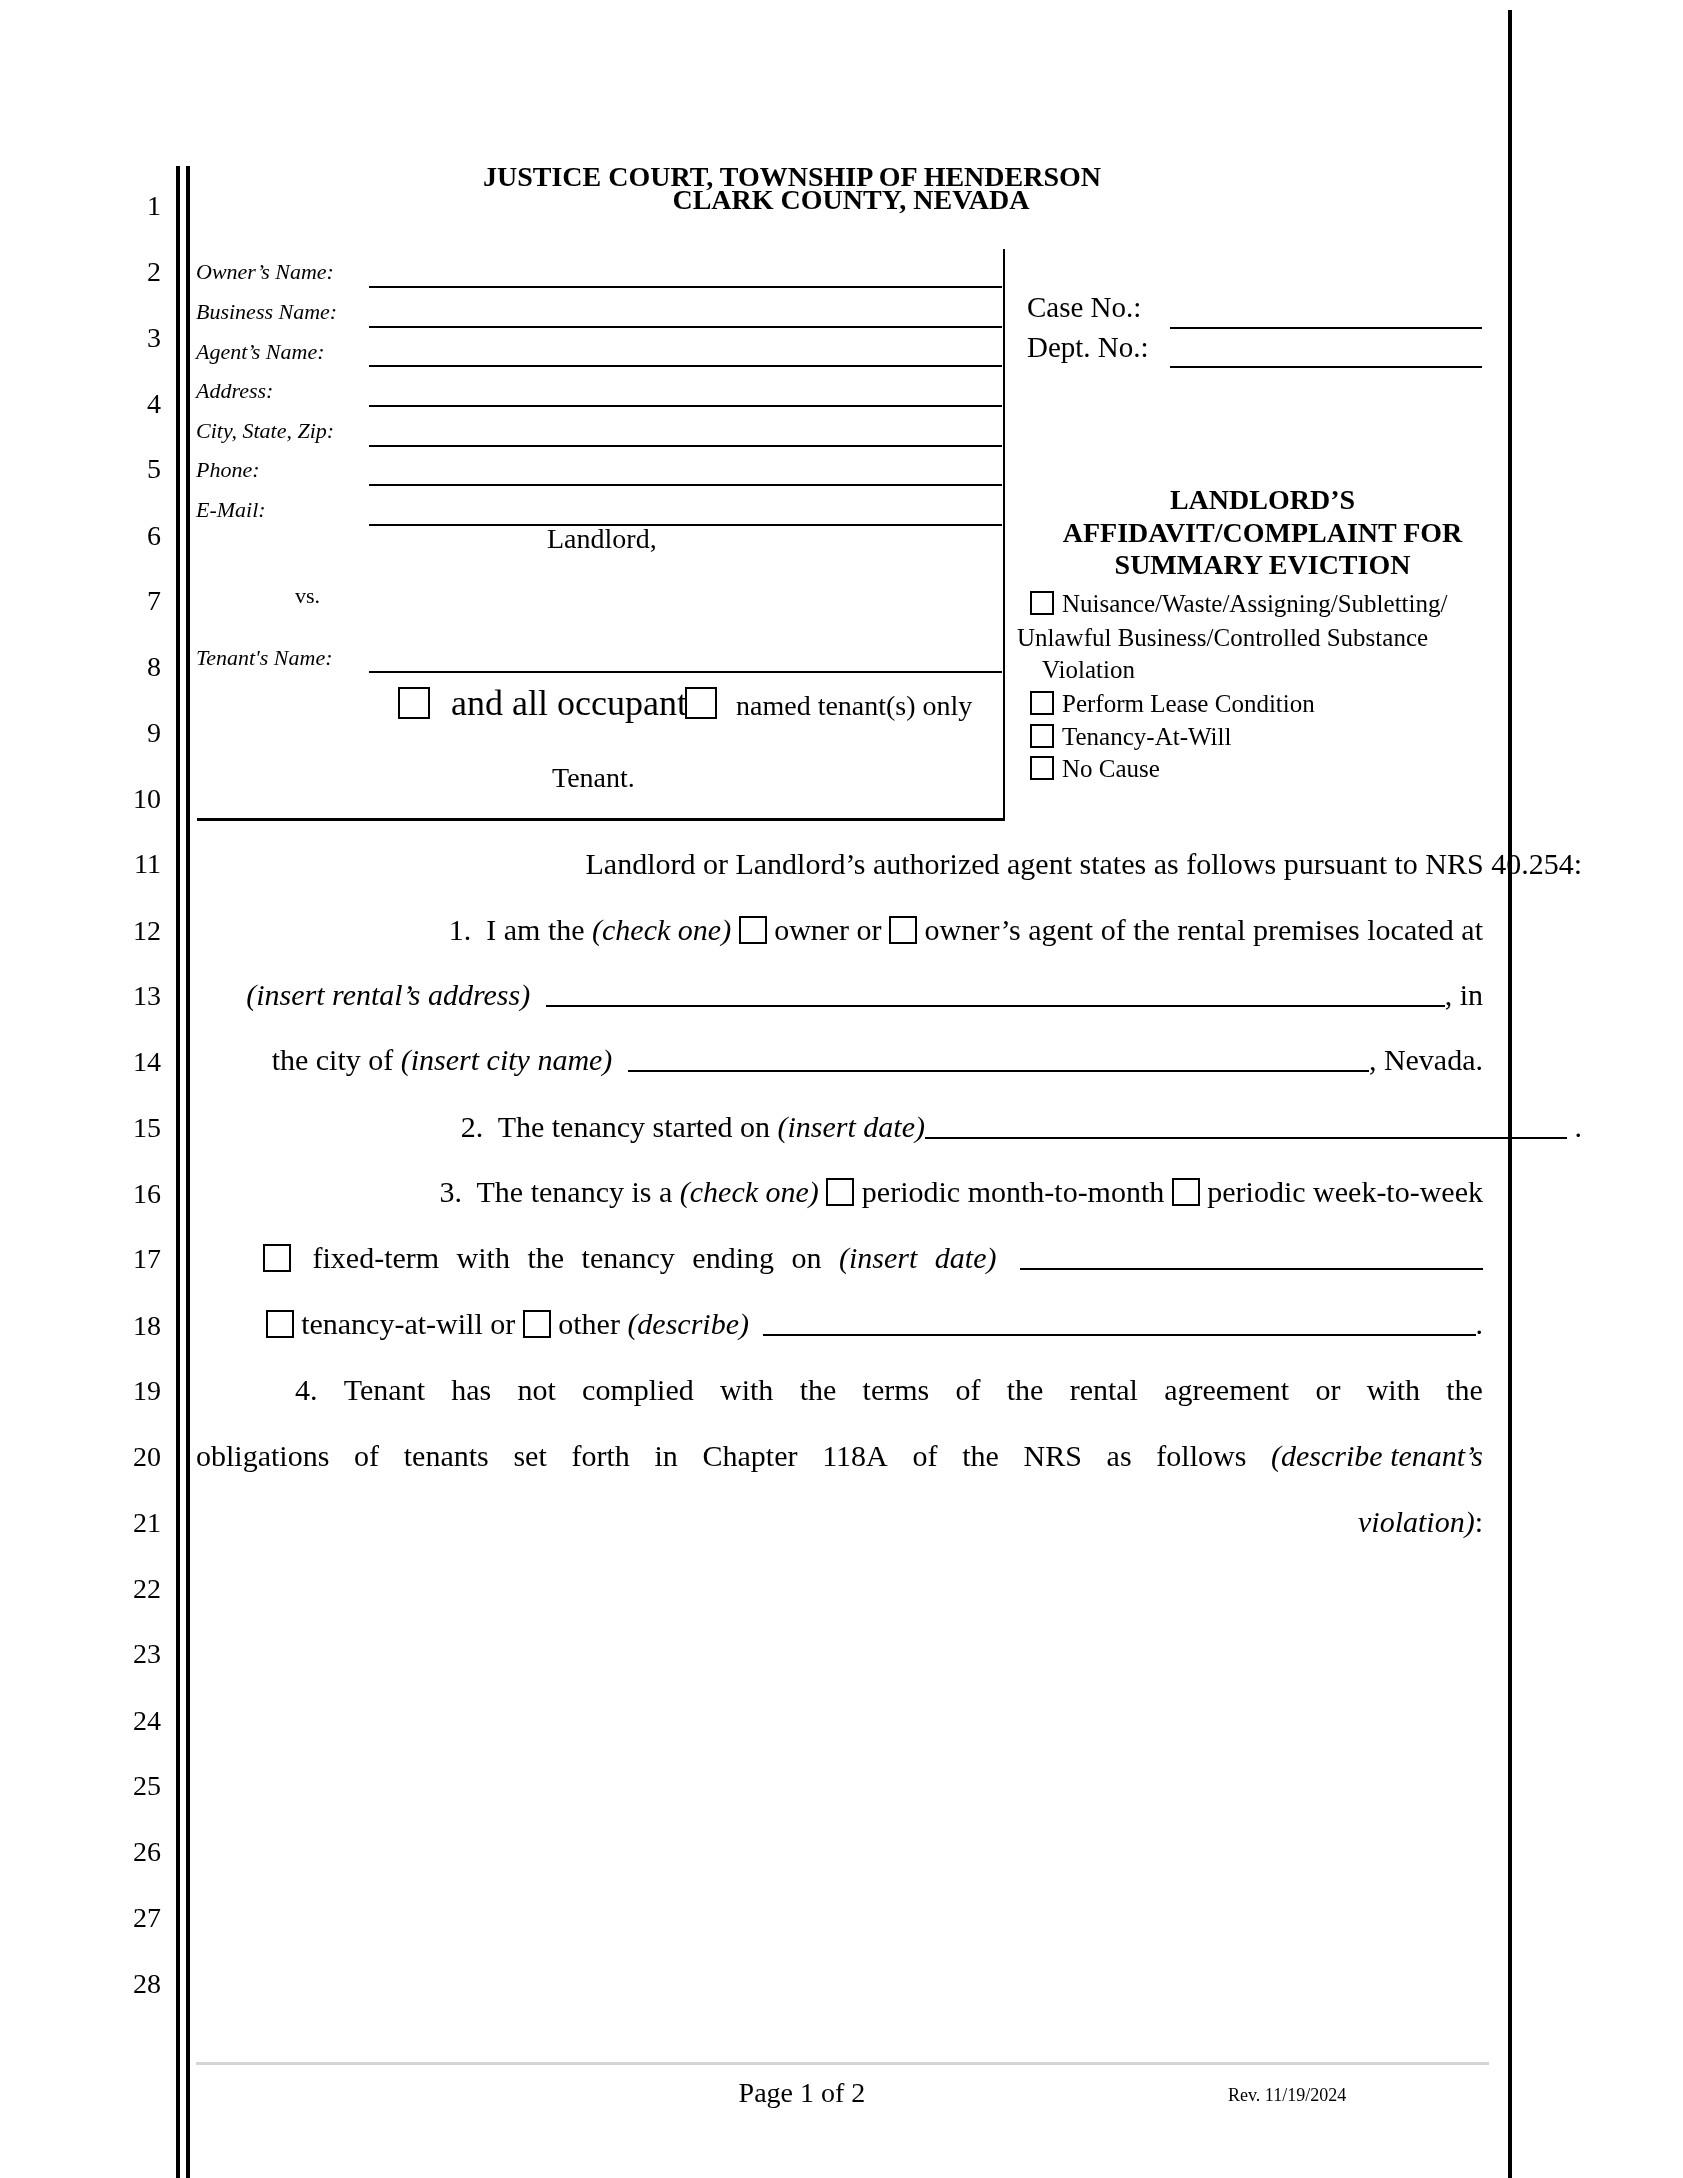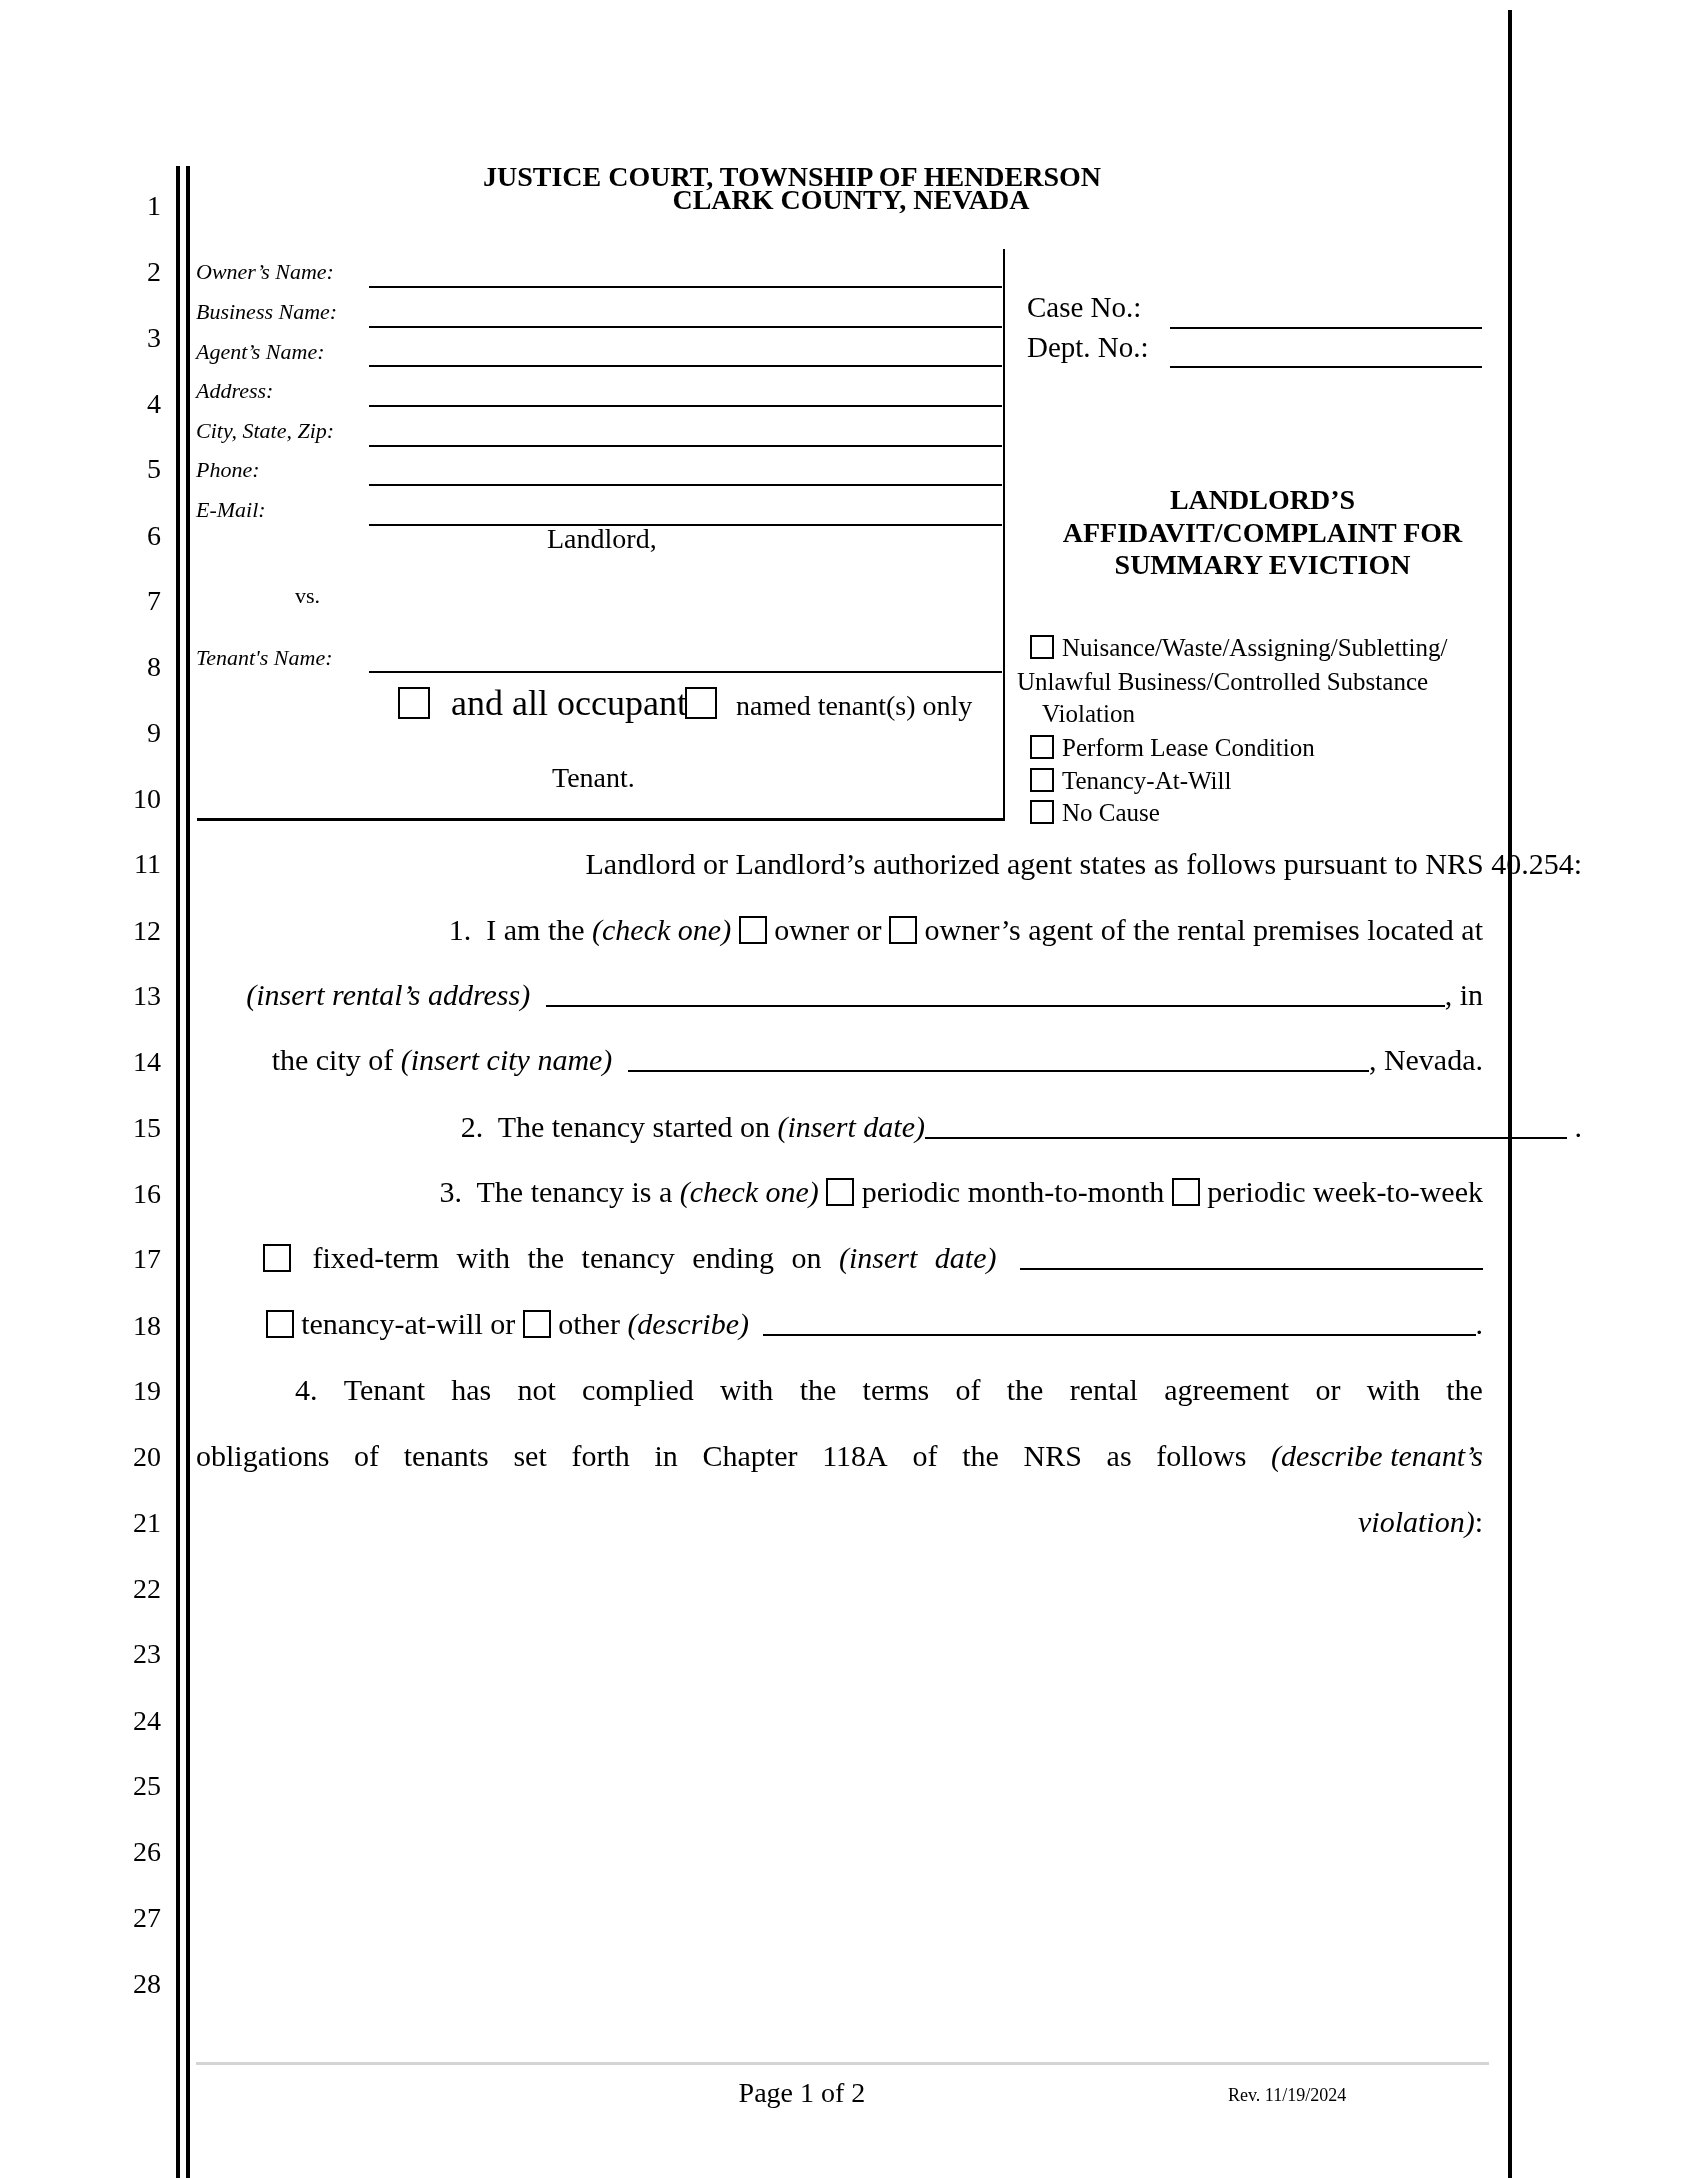--- a/index.html
+++ b/index.html
@@ -9,21 +9,21 @@
   .vbar { position:absolute; background:#000; }
   .lnum { position:absolute; left:117px; width:44px; text-align:right; font-size:28px; line-height:30px; }
   .hdr { position:absolute; left:297px; width:891px; text-align:center; font-weight:bold; font-size:28px; line-height:23px; }
   .lbl { position:absolute; left:196px; font-style:italic; font-size:22px; line-height:26px; }
   .fline { position:absolute; left:369px; width:633px; height:0; border-top:2px solid #000; }
   .rlbl { position:absolute; left:1027px; font-size:29px; line-height:30px; }
   .rline { position:absolute; left:1170px; width:312px; border-top:2px solid #000; }
   .title { position:absolute; left:1020px; width:485px; text-align:center; font-weight:bold; font-size:28px; line-height:33px; }
   .cb { display:inline-block; width:28px; height:28px; border:2px solid #000; box-sizing:border-box; vertical-align:-4px; background:#fff; }
   .cbs { display:inline-block; width:24px; height:24px; border:2px solid #000; box-sizing:border-box; vertical-align:-3px; margin-right:8px; background:#fff; }
-  .opt { position:absolute; left:1030px; font-size:25px; line-height:30px; white-space:nowrap;margin-top:44px; }
+  .opt { position:absolute; left:1030px; font-size:25px; line-height:30px; white-space:nowrap; }
   .body { position:absolute; left:196px; width:1287px; font-size:30px; line-height:34px; white-space:nowrap;text-align:right; }
   .just { display:flex; justify-content:space-between; }
   .ital { font-style:italic; }
   .blank { display:inline-block; border-bottom:2px solid #000; height:26px; vertical-align:-2px; }
   .caption { position:absolute; font-size:28px; line-height:30px; }
 </style>
 </head>
 <body>
 
 <div class="vbar" style="left:176px; top:166px; width:4px; height:2012px;"></div>

